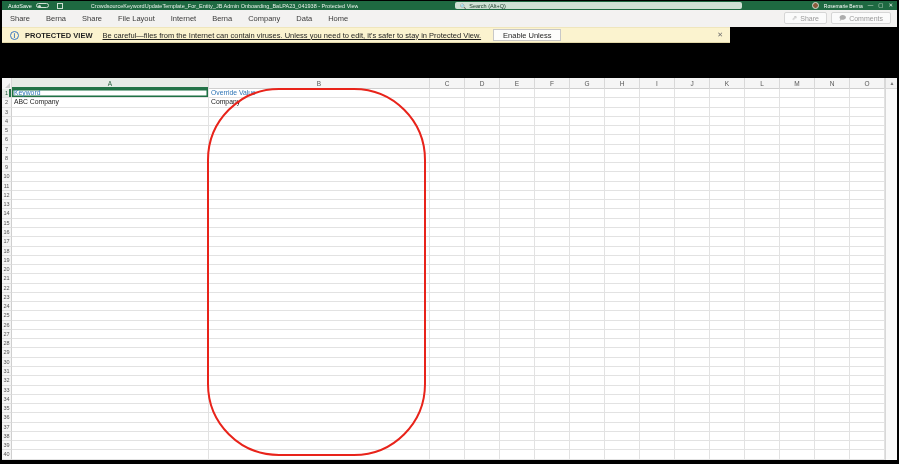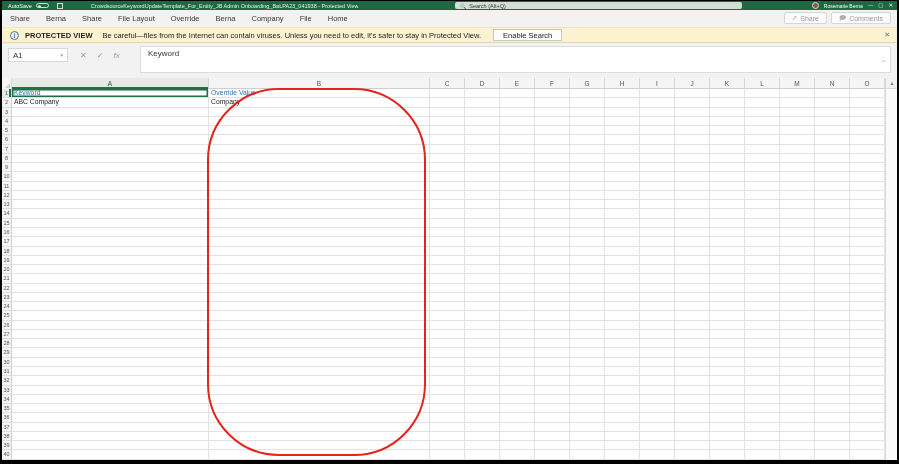--- a/index.html
+++ b/index.html
@@ -24,26 +24,26 @@
   
   .tabsrow { position:absolute; left:2px; top:10px; width:895px; height:17px; background:#f3f2f1;
     display:flex; align-items:center; font-size:7.5px; color:#3b3b3b; }
   .rtab { padding:0 8px; height:17px; line-height:17px; white-space:nowrap; }
   .tabs-right { position:absolute; right:6px; top:2px; display:flex; gap:4px; }
   .pillbtn { height:12px; border:1px solid #d6d6d6; background:#fbfbfb; border-radius:2px; color:#9a9a9a;
     font-size:7px; display:flex; align-items:center; gap:3px; padding:0 7px; }
   .pill-ic { font-size:6.5px; color:#adadad; }
 
   
-  .pvbar { position:absolute; left:2px; top:27px; width:895px; height:16px; background:#fbf3cf;
+  .pvbar { position:absolute; left:2px; top:27px; width:728px; height:16px; background:#fbf3cf;
     border-top:1px solid #efe6bd; border-bottom:1px solid #e2d8a9; display:flex; align-items:center; font-size:7.5px; }
   .pv-shield { width:9px; height:9px; border:1px solid #3a78c2; border-radius:50%; color:#3a78c2;
     font-size:6.5px; line-height:8px; text-align:center; font-weight:bold; margin:0 6px 0 8px; flex:none; }
   .pv-label { font-weight:bold; color:#1f1f1f; margin-right:10px; white-space:nowrap; }
-  .pv-msg { color:#1f1f1f; white-space:nowrap; margin-right:12px; }
+  .pv-msg { color:#1f1f1f; text-decoration:underline; white-space:nowrap; margin-right:12px; }
   .pv-btn { height:12px; border:1px solid #c8c8c8; background:#fdfdfb; font-size:7.5px; color:#1f1f1f;
     display:flex; align-items:center; padding:0 9px; white-space:nowrap; }
   .pv-close { position:absolute; right:7px; top:3px; color:#6f6f6f; font-size:7px; }
 
   
   .formularow { position:absolute; left:2px; top:43px; width:895px; height:35px; background:#f2f2f2; }
   .namebox { position:absolute; left:6px; top:5px; width:60px; height:14px; background:#fff;
     border:1px solid #d7d7d7; font-size:8px; color:#333; display:flex; align-items:center; padding:0 4px; justify-content:space-between; }
   .nb-arrow { font-size:5px; color:#888; }
   .fx-icons { position:absolute; left:72px; top:5px; height:14px; display:flex; align-items:center; gap:10px;
@@ -102,60 +102,45 @@
       <span class="winbtn">▢</span>
       <span class="winbtn">✕</span>
     </div>
   </div>
 
   <div class="tabsrow">
     <div class="rtab">Share</div>
     <div class="rtab">Berna</div>
     <div class="rtab">Share</div>
     <div class="rtab">File Layout</div>
-    <div class="rtab">Override</div>
+    <div class="rtab">Internet</div>
     <div class="rtab">Berna</div>
     <div class="rtab">Company</div>
-    <div class="rtab">File</div>
+    <div class="rtab">Data</div>
     <div class="rtab">Home</div>
     <div class="tabs-right">
       <div class="pillbtn">
         <span class="pill-ic">⇗</span>
         <span>Share</span>
       </div>
       <div class="pillbtn">
         <span class="pill-ic">🗩</span>
         <span>Comments</span>
       </div>
     </div>
   </div>
 
   <div class="pvbar">
     <div class="pv-shield">i</div>
     <div class="pv-label">PROTECTED VIEW</div>
     <div class="pv-msg">Be careful—files from the Internet can contain viruses. Unless you need to edit, it's safer to stay in Protected View.</div>
-    <div class="pv-btn">Enable Search</div>
+    <div class="pv-btn">Enable Unless</div>
     <div class="pv-close">✕</div>
   </div>
 
-  <div class="formularow">
-    <div class="namebox">
-      <span>A1</span>
-      <span class="nb-arrow">▾</span>
-    </div>
-    <div class="fx-icons">
-      <span>✕</span>
-      <span>✓</span>
-      <span style="font-style:italic;">fx</span>
-    </div>
-    <div class="formulabox">
-      <span>Keyword</span>
-      <span class="fb-expand">⌄</span>
-    </div>
-  </div>
 
   <div class="sheet">
     <div class="colhdr-row">
       <div class="corner"></div>
     <div class="colh colh-sel" style="width: 197px;">A</div>
         <div class="colh" style="width: 221px;">B</div>
         <div class="colh" style="width: 35px;">C</div>
         <div class="colh" style="width: 35px;">D</div>
         <div class="colh" style="width: 35px;">E</div>
         <div class="colh" style="width: 35px;">F</div>

